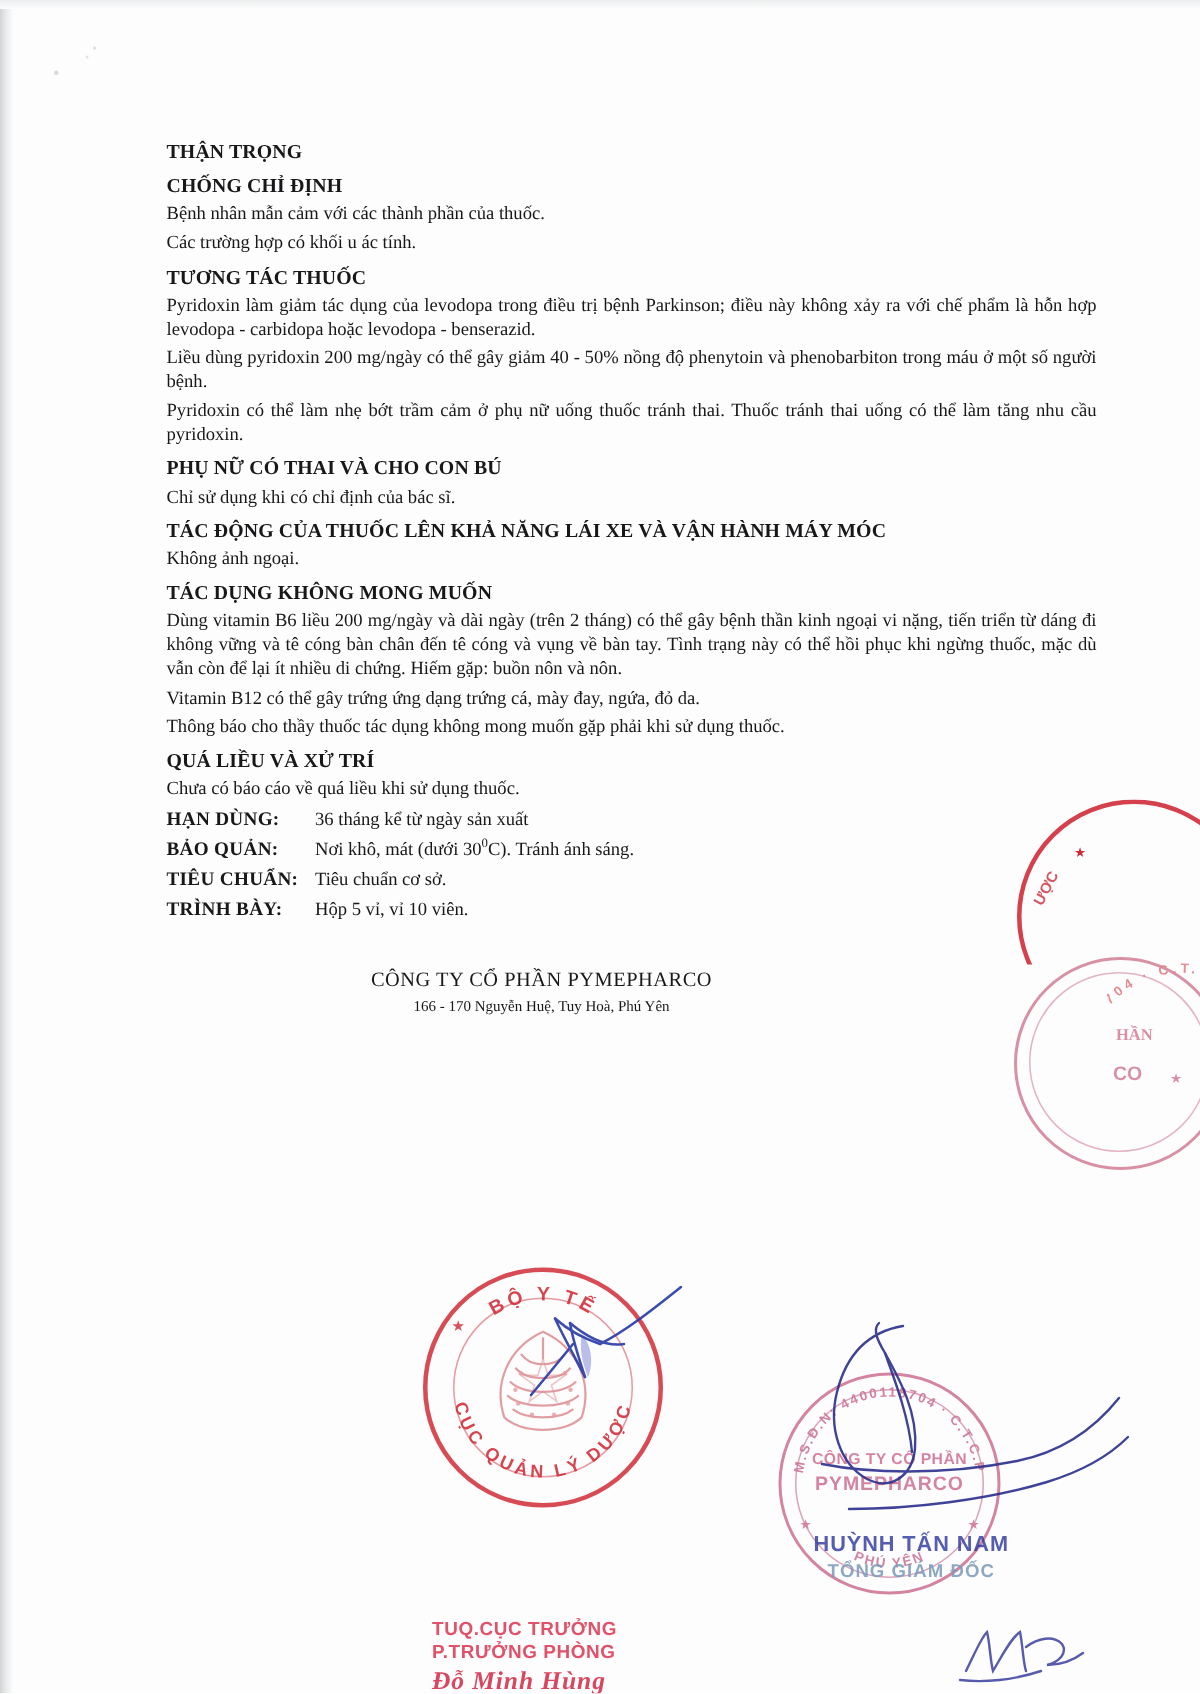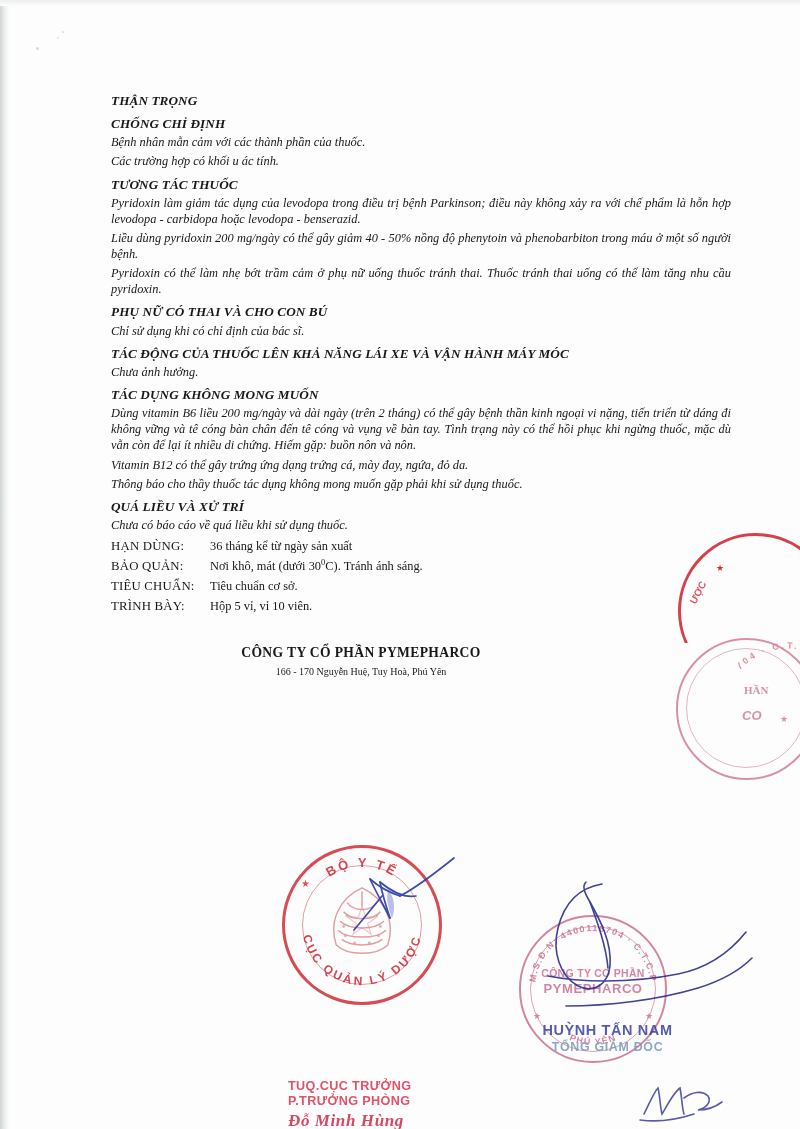--- a/index.html
+++ b/index.html
@@ -56,33 +56,33 @@
     line-height: 1.30;
   }
   .p {
     font-size: 12.4px;
     line-height: 1.30;
     margin: 0 0 3px 0;
     text-align: justify;
   }
 
   
-  .blk { margin-bottom: 6px; font-style: italic; }
+  .blk { margin-bottom: 6px; }
 
   
   .rows {
     margin-top: 4px;
   }
   .row {
     display: flex;
     align-items: baseline;
     margin-bottom: 5px;
   }
   .row-label {
-    font-weight: normal;
+    font-weight: bold;
     font-size: 12.8px;
     width: 99px;
     flex: 0 0 99px;
     letter-spacing: .2px;
   }
   .row-value {
     font-size: 12.4px;
   }
   .sup {
     font-size: 8.5px;
@@ -92,21 +92,21 @@
 
   
   .company {
     position: absolute;
     left: 111px;
     top: 645px;
     width: 500px;
     text-align: center;
   }
   .company-name {
-    font-weight: bold;
+    font-weight: normal;
     font-size: 13.6px;
     letter-spacing: .35px;
     margin-bottom: 5px;
   }
   .company-addr {
     font-size: 10px;
   }
 
   
   .stamp {
@@ -282,21 +282,20 @@
     color: #c2506f;
   }
   .edge-stamp-2 .w2 {
     position: absolute;
     left: 4px;
     top: 70px;
     font-family: "Liberation Sans", sans-serif;
     font-size: 13px;
     font-weight: bold;
     color: #c2506f;
-    font-style: italic;
   }
   .edge-stamp-2 .star {
     position: absolute;
     left: 42px;
     top: 76px;
     color: #c2506f;
     font-size: 9px;
   }
 
   
@@ -386,21 +385,21 @@
       <div class="p">Pyridoxin có thể làm nhẹ bớt trầm cảm ở phụ nữ uống thuốc tránh thai. Thuốc tránh thai uống có thể làm tăng nhu cầu pyridoxin.</div>
     </div>
 
     <div class="blk">
       <div class="h">PHỤ NỮ CÓ THAI VÀ CHO CON BÚ</div>
       <div class="p">Chỉ sử dụng khi có chỉ định của bác sĩ.</div>
     </div>
 
     <div class="blk">
       <div class="h">TÁC ĐỘNG CỦA THUỐC LÊN KHẢ NĂNG LÁI XE VÀ VẬN HÀNH MÁY MÓC</div>
-      <div class="p">Chưa ảnh hưởng.</div>
+      <div class="p">Không ảnh ngoại.</div>
     </div>
 
     <div class="blk">
       <div class="h">TÁC DỤNG KHÔNG MONG MUỐN</div>
       <div class="p">Dùng vitamin B6 liều 200 mg/ngày và dài ngày (trên 2 tháng) có thể gây bệnh thần kinh ngoại vi nặng, tiến triển từ dáng đi không vững và tê cóng bàn chân đến tê cóng và vụng về bàn tay. Tình trạng này có thể hồi phục khi ngừng thuốc, mặc dù vẫn còn để lại ít nhiều di chứng. Hiếm gặp: buồn nôn và nôn.</div>
       <div class="p">Vitamin B12 có thể gây trứng ứng dạng trứng cá, mày đay, ngứa, đỏ da.</div>
       <div class="p">Thông báo cho thầy thuốc tác dụng không mong muốn gặp phải khi sử dụng thuốc.</div>
     </div>
 
     <div class="blk">

